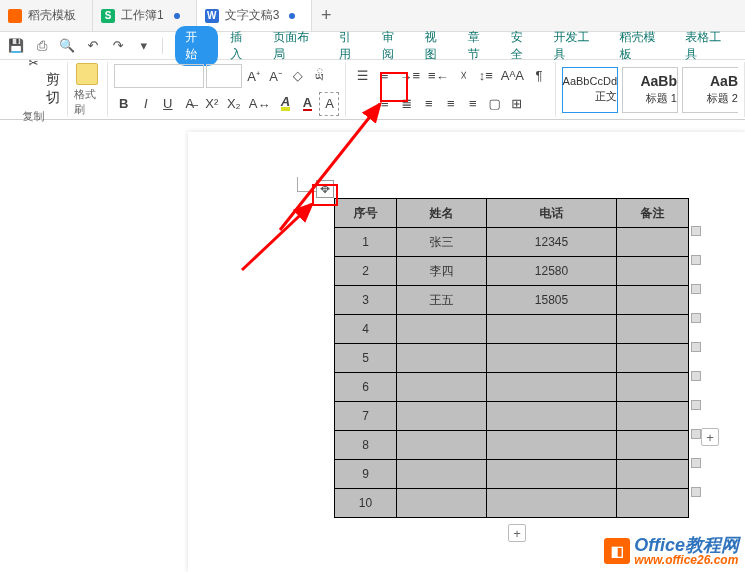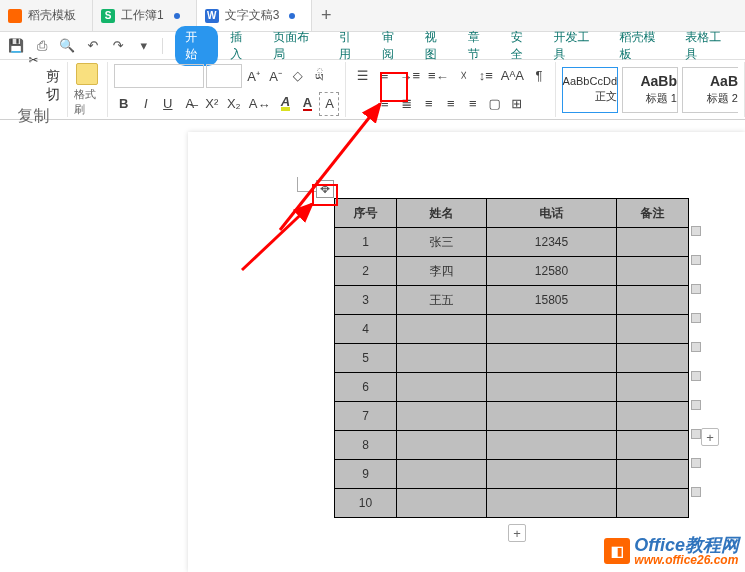--- a/index.html
+++ b/index.html
@@ -132,21 +132,21 @@
 
 <div class="ribbon">
   <div class="group">
     <div class="top">
       <div style="display:flex;flex-direction:column;align-items:center;">
         <span class="icon16">✂</span>
         <span style="font-size:14px;margin-left:40px;">剪切</span>
       </div>
     </div>
     <div style="display:flex;flex-direction:column;align-items:center;">
-      <span style="font-size:16px;color:#666;">复制</span>
+      <span style="font-size:11px;color:#666;">复制</span>
     </div>
   </div>
   <div class="group">
     <div class="paint"></div>
     <div class="bot">格式刷</div>
   </div>
   <div class="group" style="flex-direction:row;gap:0;">
     <div style="display:flex;flex-direction:column;gap:4px;">
       <div class="top">
         <div class="gbtn" style="width:90px;border:1px solid #ccc;"></div>

